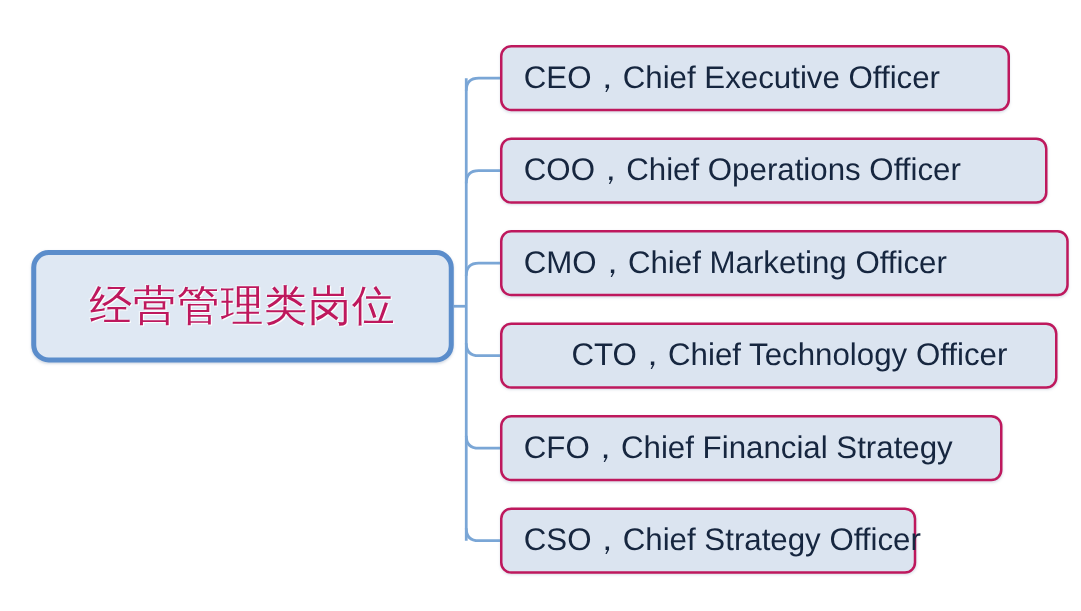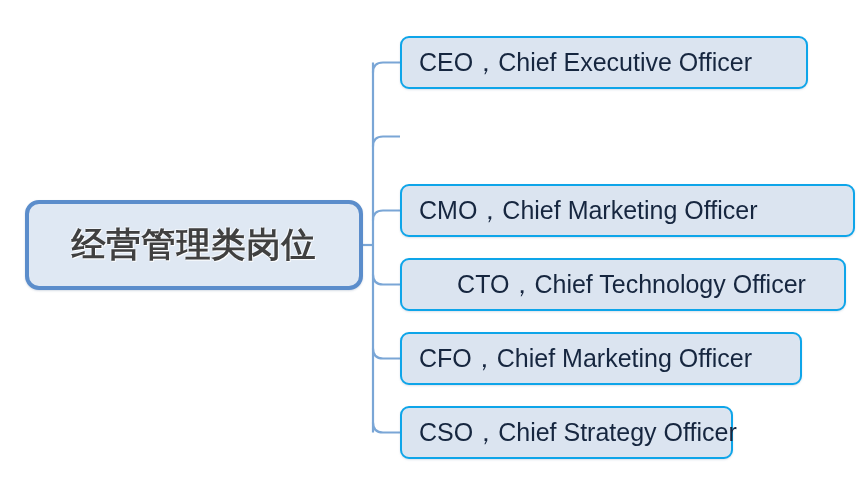--- a/index.html
+++ b/index.html
@@ -39,37 +39,37 @@
     border: 4px solid #5b8dcb;
     border-radius: 14px;
     display: flex;
     align-items: center;
     justify-content: center;
     box-shadow: 0 1px 2px rgba(120,140,170,0.30);
   }
 
   .root-label {
     font-size: 34px;
-    font-weight: bold;
-    color: #404040;
+    font-weight: normal;
+    color: #be185d;
     letter-spacing: 1px;
     text-shadow:
        1px  1px 0 rgba(255,255,255,0.85),
       -1px -1px 0 rgba(255,255,255,0.55),
        0    1px 1px rgba(255,255,255,0.65);
     white-space: nowrap;
   }
 
   
   .child-node {
     position: absolute;
     height: 53px;
     box-sizing: border-box;
     background: #dbe4f0;
-    border: 2px solid #0ea5e9;
+    border: 2px solid #be185d;
     border-radius: 9px;
     display: flex;
     align-items: center;
     box-shadow: 0 1px 2px rgba(120,140,170,0.25);
   }
 
   .child-label {
     padding-left: 17px;
     font-size: 25px;
     font-weight: normal;
@@ -103,30 +103,33 @@
   </svg>
 
   <div class="root-node">
     <span class="root-label">经营管理类岗位</span>
   </div>
 
   <div class="child-node" style="left:400px; top:36px; width:408px;">
     <span class="child-label">CEO，Chief Executive Officer</span>
   </div>
 
+  <div class="child-node" style="left:400px; top:110px; width:438px;">
+    <span class="child-label">COO，Chief Operations Officer</span>
+  </div>
 
   <div class="child-node" style="left:400px; top:184px; width:455px;">
     <span class="child-label">CMO，Chief Marketing Officer</span>
   </div>
 
   <div class="child-node" style="left:400px; top:258px; width:446px;justify-content:center;">
     <span class="child-label">CTO，Chief Technology Officer</span>
   </div>
 
   <div class="child-node" style="left:400px; top:332px; width:402px;">
-    <span class="child-label">CFO，Chief Marketing Officer</span>
+    <span class="child-label">CFO，Chief Financial Strategy</span>
   </div>
 
   <div class="child-node" style="left:400px; top:406px; width:333px;">
     <span class="child-label">CSO，Chief Strategy Officer</span>
   </div>
 
 </div>
 
 </body></html>

